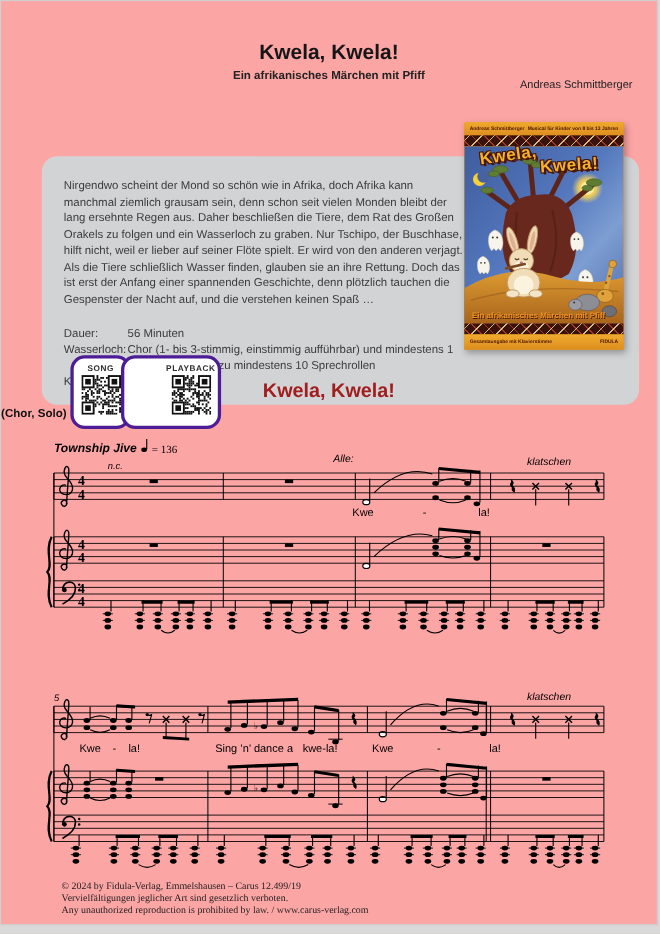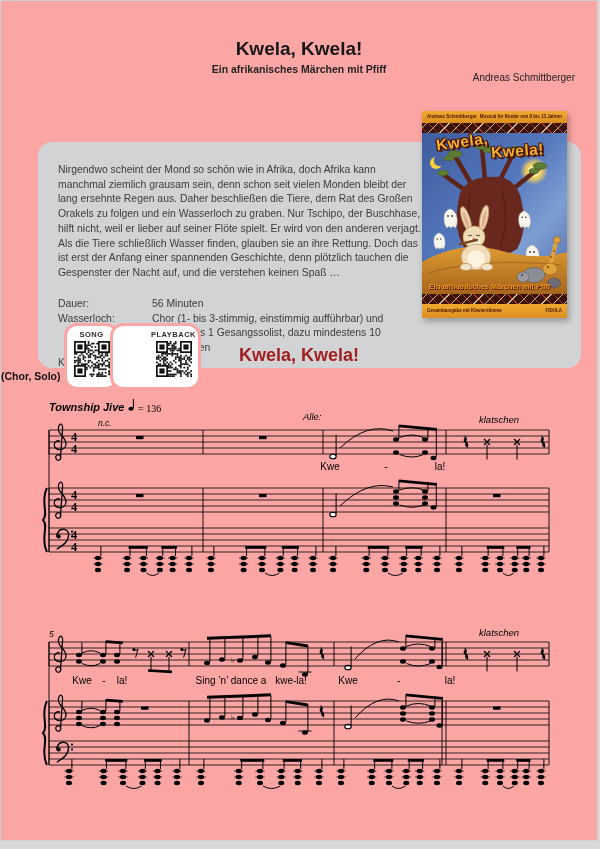--- a/index.html
+++ b/index.html
@@ -10,21 +10,21 @@
   .abs{position:absolute;}
   
   .h-title{left:0;right:0;top:37px;text-align:center;font-size:19px;font-weight:bold;color:#161616;}
   .h-sub{left:0;right:0;top:62px;text-align:center;font-size:10.5px;font-weight:bold;color:#222;}
   .h-author{right:22px;top:71px;font-size:10px;color:#222;}
   
   .info-box{left:37px;top:96px;width:543px;height:226px;background:#d2d3d5;border-radius:14px;margin-top:45px;}
   .info-text{position:absolute;left:20px;top:21px;width:366px;font-size:10.4px;line-height:14.7px;color:#3b3b3b;}
   .info-text p{margin:0;}
   .facts{position:absolute;left:20px;top:155px;width:372px;font-size:10.4px;line-height:14.7px;color:#3b3b3b;}
-  .fact{display:flex;gap:36px;}
+  .fact{display:flex;}
   .fact-label{width:58px;flex:none;}
   .fact-value{flex:1;}
   
   .cover{left:421px;top:110px;width:145px;height:207px;overflow:hidden;box-shadow:2px 3px 6px rgba(0,0,0,.3);background:#e5971f;}
   .cover-band{position:absolute;left:0;width:145px;background:linear-gradient(#f0aa2e,#dd8e1e);color:#4a1508;font-weight:bold;}
   .cb-top{top:0;height:12px;}
   .cb-bottom{top:193px;height:14px;}
   .cb-txt{position:absolute;font-size:4.5px;top:3px;white-space:nowrap;}
   .cb-txt.l{left:5px;} .cb-txt.r{right:5px;}
   .cb-bottom .cb-txt{top:4px;}
@@ -33,21 +33,21 @@
                      repeating-linear-gradient(45deg,transparent 0 3px,rgba(190,70,45,.75) 3px 4px,transparent 4px 8px);}
   .pat1{top:12px;} .pat2{top:183px;}
   .cover-art{position:absolute;left:0;top:22px;}
   .cover-word{position:absolute;font-size:15.5px;font-weight:bold;color:#f2b32b;letter-spacing:.5px;
     text-shadow:1px 1px 0 #4a1508,-1px 1px 0 #4a1508,1px -1px 0 #4a1508,-1px -1px 0 #4a1508,2px 2px 0 #4a1508;}
   .cw1{left:14px;top:22px;transform:rotate(-8deg);}
   .cw2{left:69px;top:31px;transform:rotate(-4deg);}
   .cover-tagline{position:absolute;left:7px;top:171px;font-size:7.3px;font-weight:bold;color:#ef9320;
     text-shadow:.6px .6px 0 #40130a;white-space:nowrap;}
   
-  .qr-tile{top:322px;width:49px;height:61px;background:#fff;border:3px solid #fca5a5;border-radius:13px;text-align:center;}
+  .qr-tile{top:322px;width:49px;height:61px;background:#fff;border:3px solid #4c1d95;border-radius:13px;text-align:center;}
   .qr-song{left:63px;} .qr-playback{left:109px;padding-left:36px;}
   .qr-label{margin-top:4px;font-size:7.5px;font-weight:bold;letter-spacing:.5px;color:#2c2c2c;}
   .qr-box{margin:2px auto 0 auto;width:36px;height:36px;}
   
   .song-title{left:0;right:0;top:344px;text-align:center;font-size:18px;font-weight:bold;color:#a11e1e;}
   .song-sub{left:0;right:0;top:369px;text-align:left;font-size:10.5px;font-weight:bold;color:#111;}
   
   .score-wrap{left:40px;top:395px;width:520px;height:400px;}
   .sv-tempo{font-style:italic;font-weight:bold;font-size:11px;font-family:"Liberation Sans",sans-serif;}
   .sv-tempoval{font-size:10px;font-family:"Liberation Serif",serif;}
@@ -1100,13 +1100,18 @@
       <line x1="495.4" y1="381" x2="504.6" y2="381" stroke="#000" stroke-width="0.8"></line>
       <ellipse cx="500" cy="375" rx="3" ry="2.2" fill="#000"></ellipse>
       <ellipse cx="500" cy="381" rx="3" ry="2.2" fill="#000"></ellipse>
       <ellipse cx="500" cy="387" rx="3" ry="2.2" fill="#000"></ellipse>
       <line x1="502.9" y1="373" x2="502.9" y2="363" stroke="#000" stroke-width="1"></line>
       <path d="M445.74 363 L463.29999999999995 363 L463.29999999999995 365.8 L445.74 365.8 Z" fill="#000"></path>
       <path d="M475.26 363 L489.53999999999996 363 L489.53999999999996 365.8 L475.26 365.8 Z" fill="#000"></path>
       <path d="M462 390 Q467.38 395 472.76 390" fill="none" stroke="#000" stroke-width="1"></path>
     </svg>
 
+  <div class="abs footer">
+    <div>© 2024 by Fidula-Verlag, Emmelshausen – Carus 12.499/19</div>
+    <div>Vervielfältigungen jeglicher Art sind gesetzlich verboten.</div>
+    <div>Any unauthorized reproduction is prohibited by law. / www.carus-verlag.com</div>
+  </div>
 </div>
 
 </body></html>

